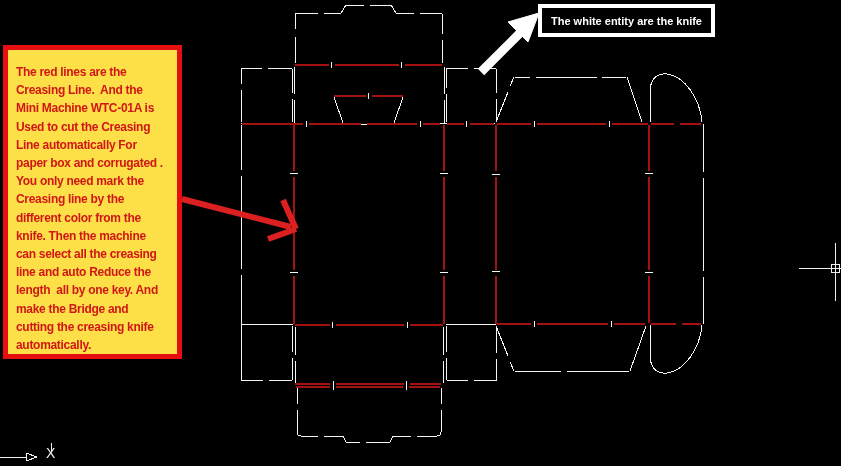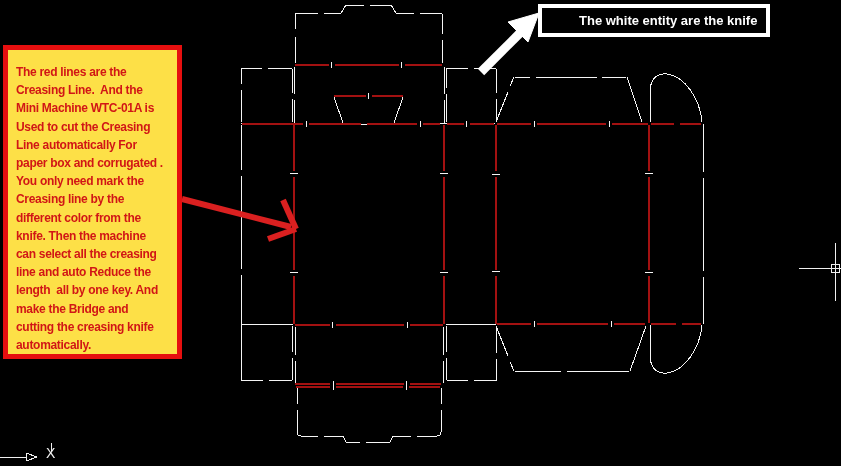--- a/index.html
+++ b/index.html
@@ -17,21 +17,21 @@
   #left-note .note-text{
     color:#d11616;font-size:12px;line-height:18.2px;letter-spacing:-0.3px;
     white-space:pre;font-weight:bold;
   }
   #right-note{
     left:538px;top:4px;height:33px;
     border:4px solid #ffffff;background:#000;
     display:flex;align-items:center;padding:0 9px;
   }
   #right-note .note-text{
-    color:#ffffff;font-size:13px;white-space:pre;font-weight:bold;margin-left:28px;
+    color:#ffffff;font-size:11px;white-space:pre;font-weight:bold;
   }
   #ucs-x-label{
     position:absolute;left:46px;top:445px;color:#f0f0f0;
     font-size:14px;font-weight:normal;
   }
 </style>
 </head>
 <body>
 
 <div id="viewport">

